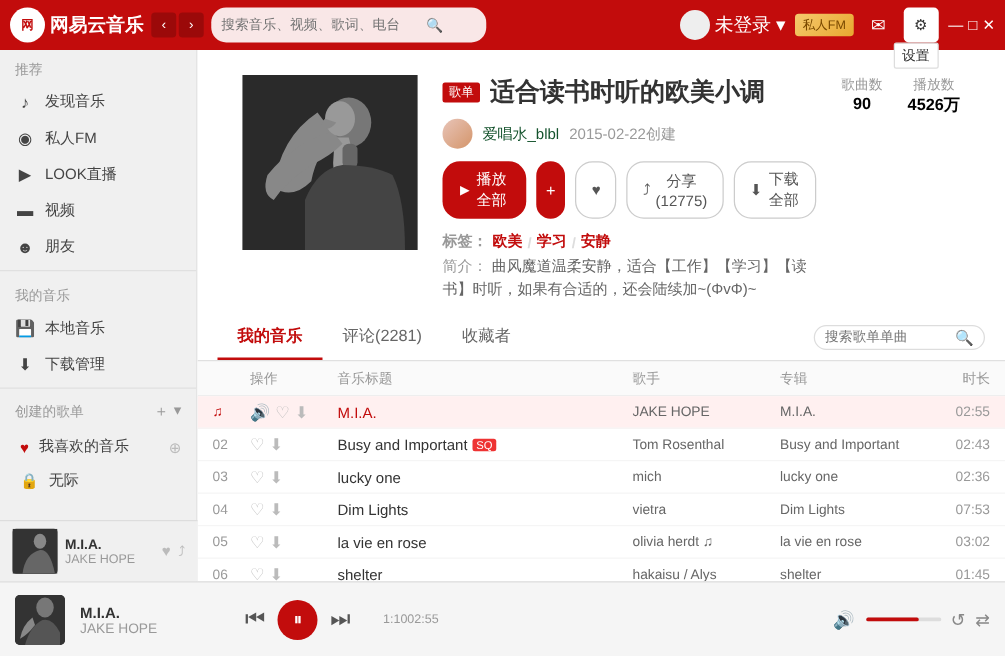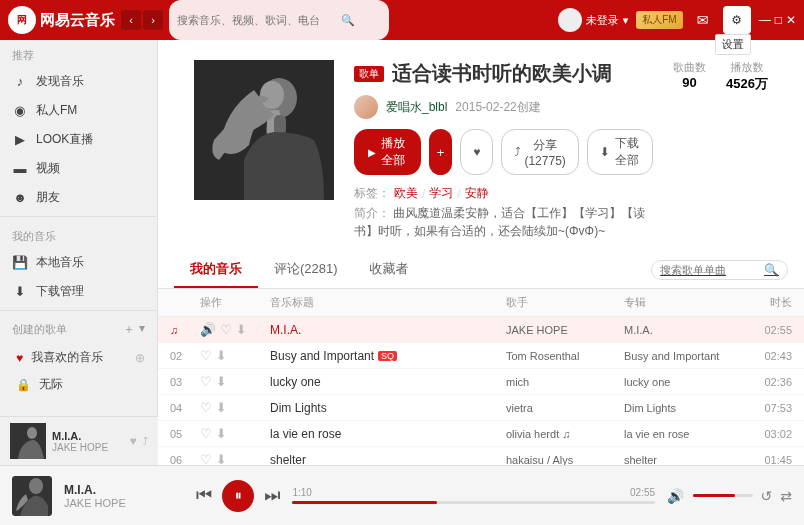--- a/index.html
+++ b/index.html
@@ -4,25 +4,25 @@
   <style>
     * { margin: 0; padding: 0; box-sizing: border-box; }
     body { width: 804px; height: 525px; overflow: hidden; font-family: 'Microsoft YaHei', Arial, sans-serif; font-size: 12px; background: #f5f5f5; color: #333; }
 
     
     .topnav { height: 40px; background: #c20c0c; display: flex; align-items: center; padding: 0 8px; gap: 6px; }
     .logo { color: #fff; font-size: 15px; font-weight: bold; display: flex; align-items: center; gap: 4px; }
     .logo-icon { width: 28px; height: 28px; background: #fff; border-radius: 50%; display: flex; align-items: center; justify-content: center; color: #c20c0c; font-size: 10px; font-weight: bold; }
     .nav-arrows { display: flex; gap: 2px; }
     .nav-arrow { width: 20px; height: 20px; background: rgba(0,0,0,0.2); border-radius: 3px; color: #fff; display: flex; align-items: center; justify-content: center; cursor: pointer; font-size: 11px; }
-    .search-bar { flex: 1; max-width: 220px; height: 40px; background: rgba(255,255,255,0.9); border-radius: 12px; display: flex; align-items: center; padding: 0 8px; gap: 4px; }
+    .search-bar { flex: 1; max-width: 220px; height: 28px; background: rgba(255,255,255,0.9); border-radius: 12px; display: flex; align-items: center; padding: 0 8px; gap: 4px; }
     .search-bar input { border: none; background: transparent; font-size: 11px; color: #999; outline: none; width: 160px; }
     .search-icon { color: #999; font-size: 11px; }
     .topnav-right { margin-left: auto; display: flex; align-items: center; gap: 8px; }
-    .avatar-area { display: flex; align-items: center; gap: 4px; color: #fff; font-size: 11px; cursor: pointer; margin-left: 44px; }
+    .avatar-area { display: flex; align-items: center; gap: 4px; color: #fff; font-size: 15px; cursor: pointer; margin-left: 44px; }
     .avatar-circle { width: 24px; height: 24px; border-radius: 50%; background: #eee; }
     .vip-btn { background: linear-gradient(135deg, #f5c96e, #e8a830); color: #7a4a00; font-size: 10px; padding: 2px 6px; border-radius: 3px; cursor: pointer; }
     .topnav-icon { color: #fff; font-size: 14px; cursor: pointer; width: 24px; text-align: center; }
     .settings-icon-box { width: 28px; height: 28px; background: #fff; border-radius: 4px; display: flex; align-items: center; justify-content: center; cursor: pointer; position: relative; }
     .settings-icon-box::after { content: '设置'; position: absolute; top: 28px; right: 0; background: #fff; border: 1px solid #ddd; padding: 2px 6px; font-size: 11px; color: #333; white-space: nowrap; border-radius: 2px; }
     .win-controls { display: flex; gap: 4px; }
     .win-btn { color: #fff; font-size: 12px; cursor: pointer; }
 
     
     .main-layout { display: flex; height: 485px; }
@@ -51,30 +51,30 @@
     .playlist-title { font-size: 20px; font-weight: bold; color: #333; }
     .creator-row { display: flex; align-items: center; gap: 8px; margin: 8px 0; }
     .creator-avatar { width: 24px; height: 24px; border-radius: 50%; background: #ccc; }
     .creator-name { color: #14532d; font-size: 12px; cursor: pointer; }
     .creator-date { color: #999; font-size: 12px; }
     .action-row { display: flex; gap: 8px; margin: 10px 0; }
     .btn-play { background: #c20c0c; color: #fff; border: none; padding: 5px 14px; border-radius: 14px; cursor: pointer; display: flex; align-items: center; gap: 4px; font-size: 12px; }
     .btn-play-triangle { font-size: 10px; }
     .btn-add { background: #c20c0c; color: #fff; border: none; padding: 5px 8px; border-radius: 14px; cursor: pointer; font-size: 13px; }
     .btn-outline { background: #fff; color: #555; border: 1px solid #ccc; padding: 5px 12px; border-radius: 14px; cursor: pointer; font-size: 12px; display: flex; align-items: center; gap: 4px; }
-    .tag-row { display: flex; gap: 4px; align-items: center; margin: 2px 0; }
+    .tag-row { display: flex; gap: 4px; align-items: center; margin: 2px 0; font-weight: bold; }
     .tag-label { color: #999; font-size: 12px; }
     .tag { color: #c20c0c; font-size: 12px; cursor: pointer; }
     .desc-row { font-size: 12px; color: #666; line-height: 1.5; }
 
     
     .tabs-bar { display: flex; align-items: center; border-bottom: 1px solid #e0e0e0; padding: 0 16px; position: relative; }
     .tab { padding: 8px 16px; font-size: 13px; cursor: pointer; color: #666; border-bottom: 2px solid transparent; }
     .tab.active { color: #c20c0c; border-bottom: 2px solid #c20c0c; font-weight: bold; }
-    .tab-search { margin-left: auto; display: flex; align-items: center; gap: 4px; border: 1px solid #ddd; border-radius: 12px; padding: 2px 8px; text-decoration: underline; }
+    .tab-search { margin-left: auto; display: flex; align-items: center; gap: 4px; border: 1px solid #ddd; border-radius: 12px; padding: 2px 8px; }
     .tab-search input { border: none; outline: none; font-size: 11px; width: 100px; color: #999; }
 
     
     .song-table { width: 100%; }
     .song-table-header { display: flex; align-items: center; padding: 6px 12px; background: #fafafa; border-bottom: 1px solid #eee; color: #999; font-size: 11px; }
     .col-num { width: 30px; }
     .col-actions { width: 70px; }
     .col-title { flex: 2; }
     .col-artist { flex: 1; }
     .col-album { flex: 1; }
@@ -95,21 +95,21 @@
 
     
     .bottom-player { height: 60px; background: #f5f5f5; border-top: 1px solid #ddd; display: flex; align-items: center; padding: 0 12px; gap: 12px; position: absolute; bottom: 0; left: 0; width: 804px; }
     .player-album-art { width: 40px; height: 40px; background: #333; border-radius: 4px; flex-shrink: 0; overflow: hidden; }
     .player-track-info { flex-shrink: 0; width: 120px; }
     .player-track-name { font-size: 12px; font-weight: bold; color: #333; }
     .player-track-artist { font-size: 11px; color: #999; }
     .player-controls { display: flex; align-items: center; gap: 10px; flex-shrink: 0; }
     .player-ctrl-btn { background: none; border: none; cursor: pointer; font-size: 18px; color: #555; display: flex; align-items: center; justify-content: center; }
     .player-ctrl-btn.main { width: 32px; height: 32px; background: #c20c0c; border-radius: 50%; color: #fff; font-size: 14px; }
-    .player-progress-area { flex: 1; display: flex; flex-direction: column; gap: 3px; }
+    .player-progress-area { flex: 1; display: flex; flex-direction: row; gap: 3px; margin-left: 14px; }
     .progress-times { display: flex; justify-content: space-between; font-size: 10px; color: #999; }
     .progress-track { height: 3px; background: #ddd; border-radius: 2px; cursor: pointer; position: relative; }
     .progress-fill { height: 3px; background: #c20c0c; border-radius: 2px; }
     .player-right { display: flex; align-items: center; gap: 8px; }
     .player-right-icon { color: #888; font-size: 14px; cursor: pointer; }
     .volume-bar { width: 60px; height: 3px; background: #ddd; border-radius: 2px; cursor: pointer; }
 
     
     .stats-pair { display: flex; gap: 20px; align-items: flex-start; }
     .stat-box { text-align: center; }

